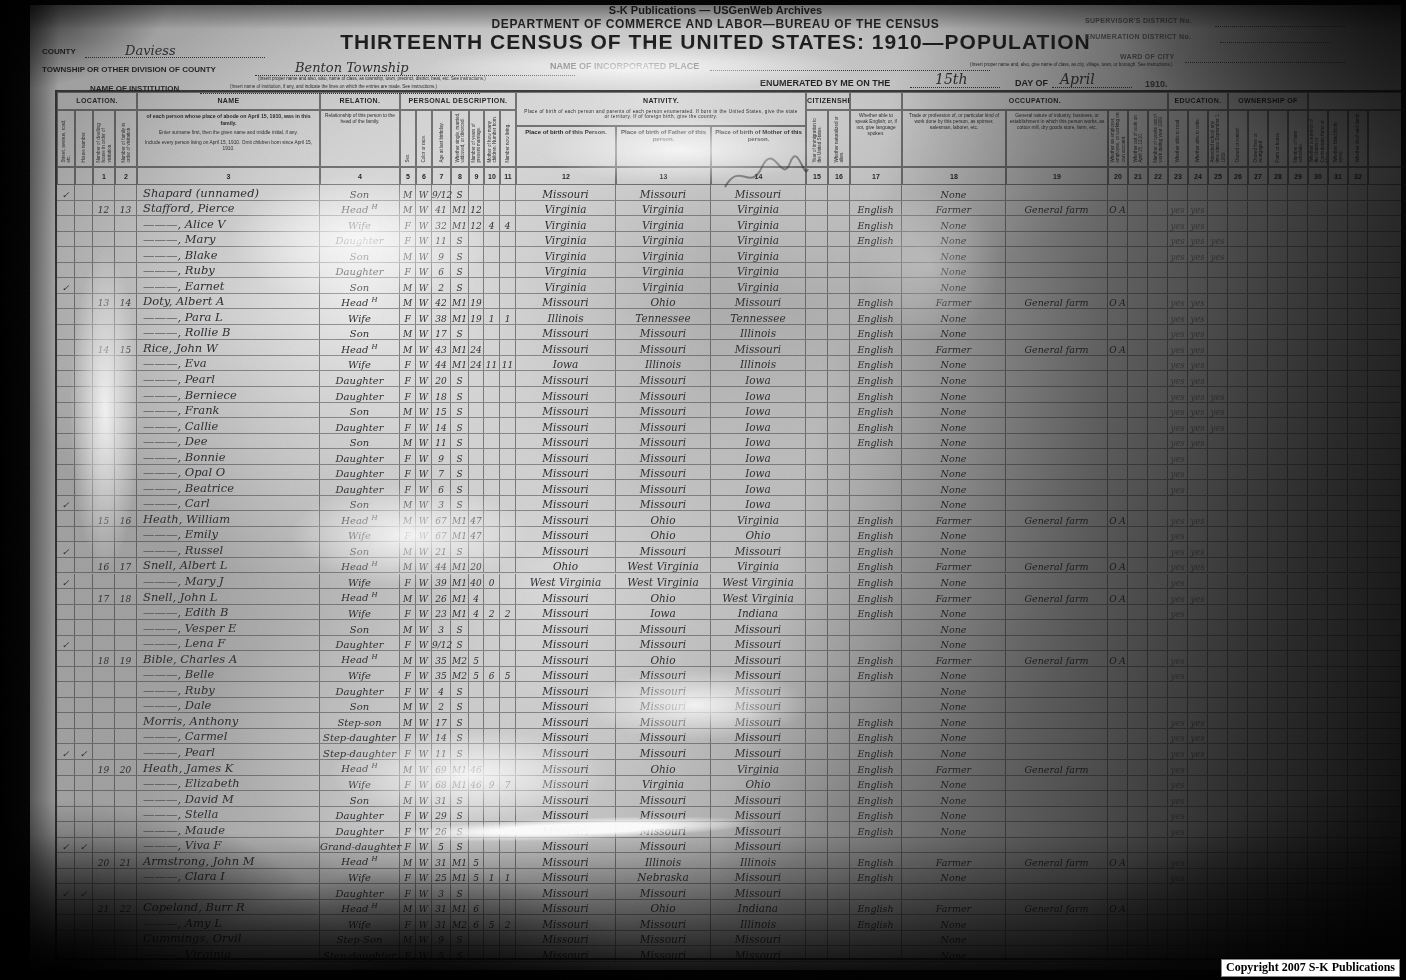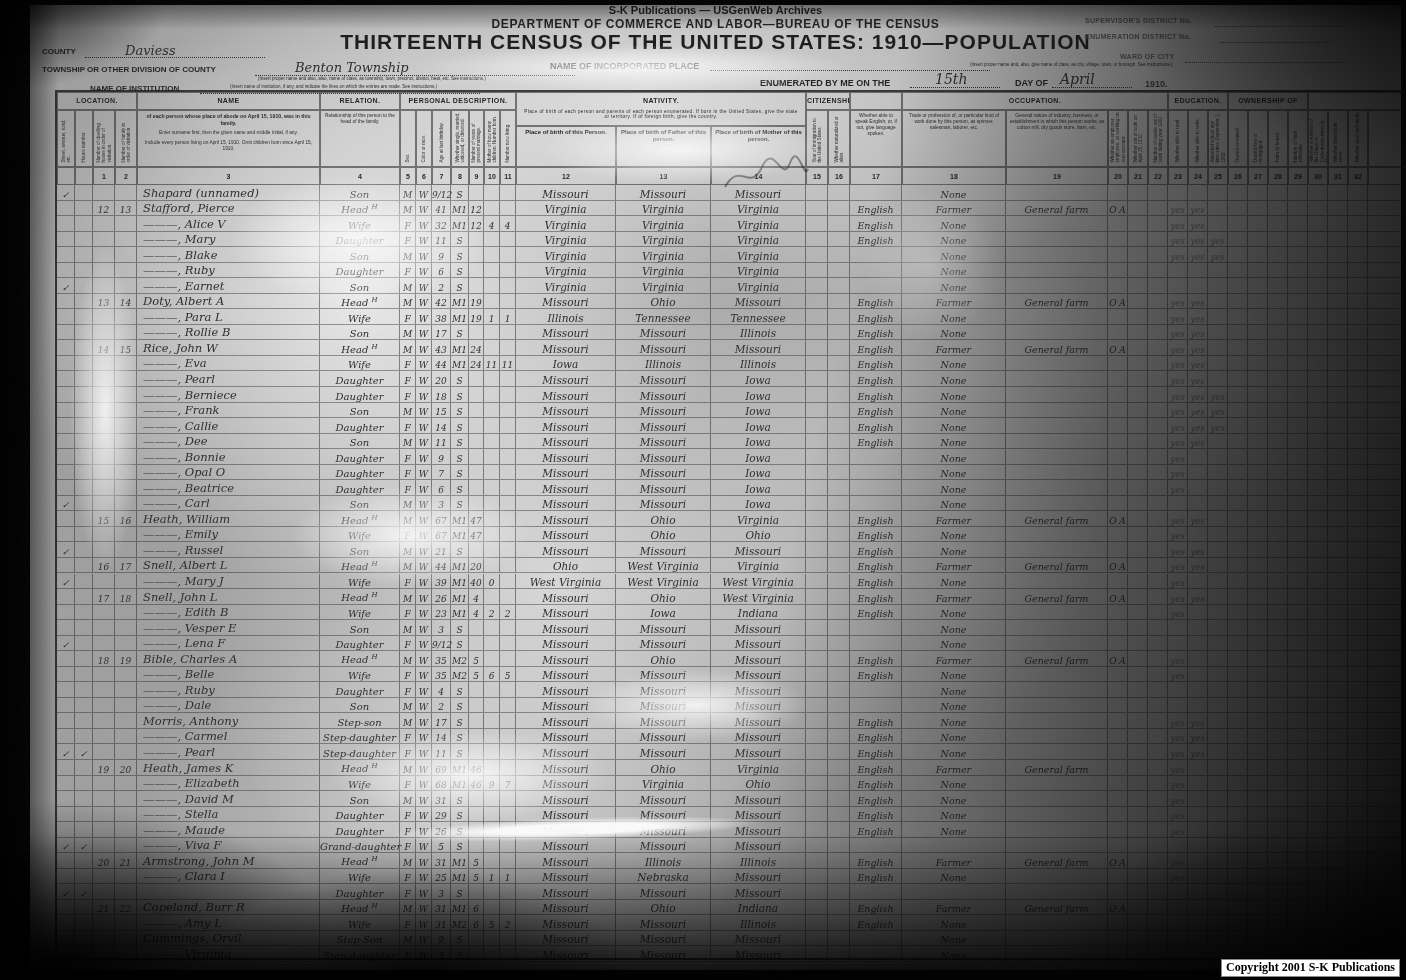--- a/index.html
+++ b/index.html
@@ -3605,14 +3605,14 @@
       <feColorMatrix type="saturate" values="0"></feColorMatrix>
       <feComponentTransfer>
           <feFuncA type="linear" slope="0.22"></feFuncA>
         </feComponentTransfer>
       </filter>
     <rect width="1406" height="980" filter="url(#g)"></rect>
   </svg>
 
   <div id="vignette"></div>
 
-  <div id="copyright">Copyright 2001 S-K Publications</div>
+  <div id="copyright">Copyright 2007 S-K Publications</div>
 </div>
 
 </body></html>

